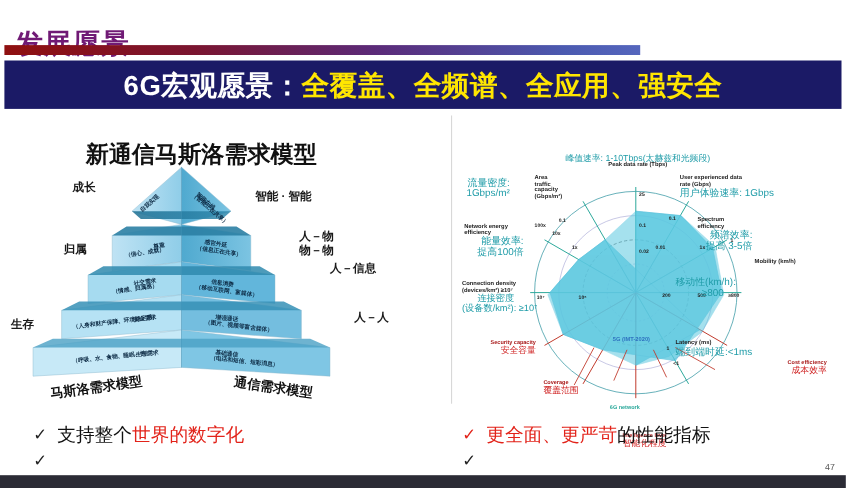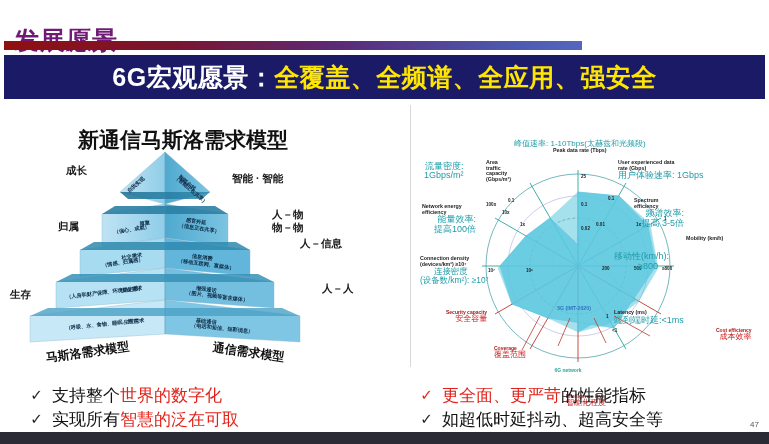--- a/index.html
+++ b/index.html
@@ -333,30 +333,28 @@
     </div>
   </div>
 
   <div class="bullets" id="left-bullets">
     <div class="bullet-row">
       <span class="check">✓</span>
       <span class="b-text"><span>支持整个</span><span class="red">世界的数字化</span></span>
     </div>
     <div class="bullet-row">
       <span class="check">✓</span>
-      <span class="b-text"><span>实现所有</span><span class="red">智慧的泛在可取</span></span>
     </div>
   </div>
 
   <div class="bullets" id="right-bullets">
     <div class="bullet-row">
       <span class="check red-check">✓</span>
       <span class="b-text"><span class="red">更全面、更严苛</span><span>的性能指标</span></span>
     </div>
     <div class="bullet-row">
       <span class="check">✓</span>
-      <span class="b-text">如超低时延抖动、超高安全等</span>
     </div>
   </div>
 
   <div class="page-num">47</div>
   <div class="footer-bar"></div>
 </div>
 
 </body></html>

